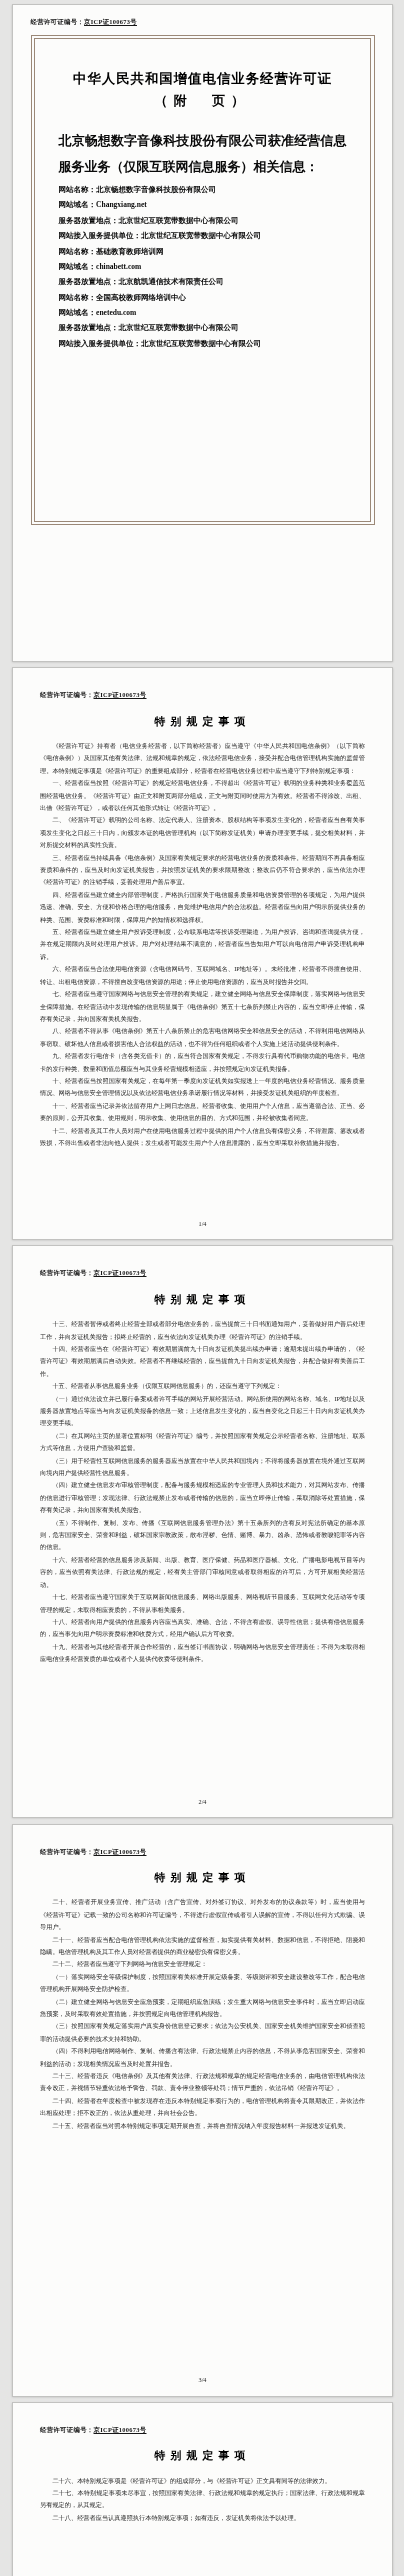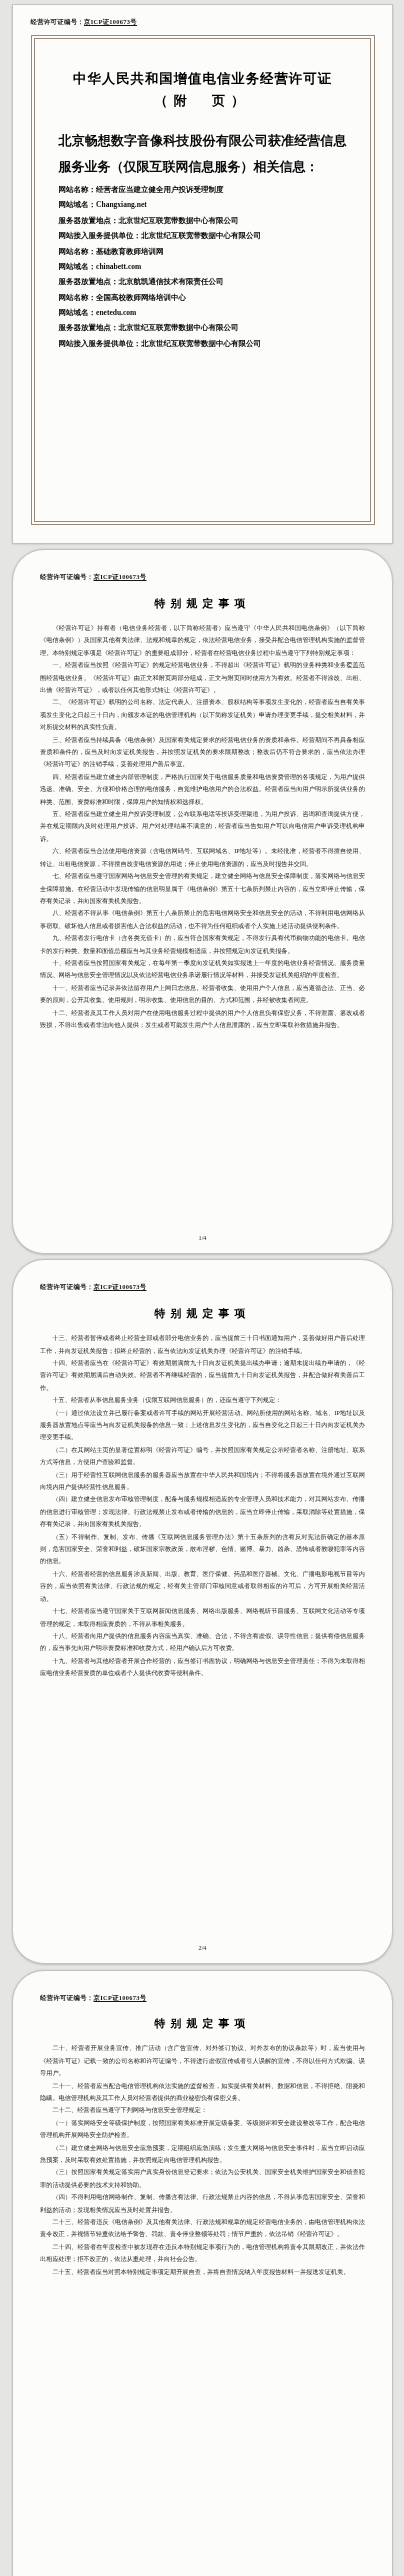--- a/index.html
+++ b/index.html
@@ -17,21 +17,21 @@
     position: relative;
     width: 381px;
     margin: 0 auto 5.2px;
     background: #fcfcfb;
     border: 0.5px solid #c2c2c0;
     box-shadow: 0 0.5px 2.1px rgba(0,0,0,.18);
     box-sizing: border-box;
   }
   
   .cover {
-    height: 540px;
+    height: 658px;
     padding: 13.4px 17.5px 15.5px;
   }
   .page-header {
     font-size: 6.4px;
     font-weight: bold;
     color: #161616;
     letter-spacing: 0.3px;
   }
   .license-no { text-decoration: underline; }
   .frame {
@@ -72,23 +72,22 @@
     text-align: justify;
   }
   .entry {
     font-size: 7.5px;
     font-weight: bold;
     line-height: 2.05;
     color: #0a0a0a;
   }
   
   .prov {
-    height: 705px;
+    height: 573px;
     padding: 23px 27px 20.6px;
-    border-radius: 32px;
   }
   .prov-title {
     margin: 14.4px 0 11.3px;
     text-align: center;
     font-size: 10.8px;
     font-weight: bold;
     letter-spacing: 5.2px;
     color: #000;
   }
   .para {
@@ -118,21 +117,21 @@
       <span>经营许可证编号：</span><span class="license-no">京ICP证100673号</span>
     </div>
     <div class="frame">
       <div class="frame-inner">
         <h1 class="cert-title">中华人民共和国增值电信业务经营许可证</h1>
         <div class="cert-subtitle">（附　页）</div>
         <p class="cover-intro">北京畅想数字音像科技股份有限公司获准经营信息服务业务（仅限互联网信息服务）相关信息：</p>
         <div class="entries">
 
         <div class="entry">
-            <span>网站名称：</span><span>经营者应当建立健全用户投诉受理制度</span>
+            <span>网站名称：</span><span>北京畅想数字音像科技股份有限公司</span>
           </div>
             <div class="entry">
             <span>网站域名：</span><span>Changxiang.net</span>
           </div>
             <div class="entry">
             <span>服务器放置地点：</span><span>北京世纪互联宽带数据中心有限公司</span>
           </div>
             <div class="entry">
             <span>网站接入服务提供单位：</span><span>北京世纪互联宽带数据中心有限公司</span>
           </div>

